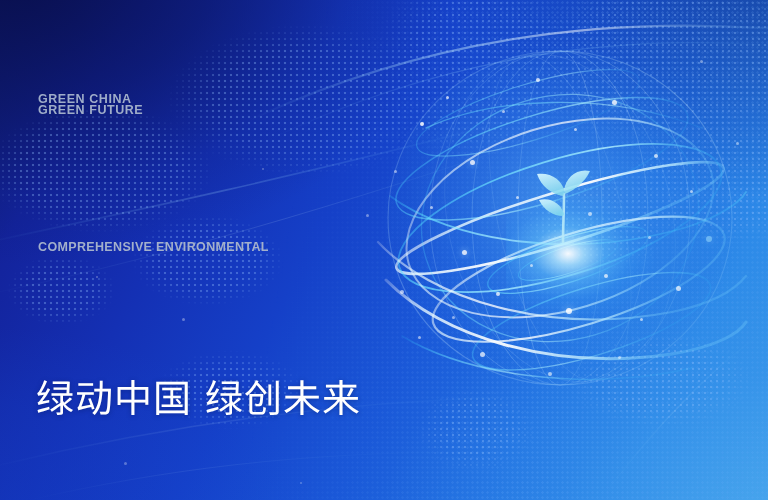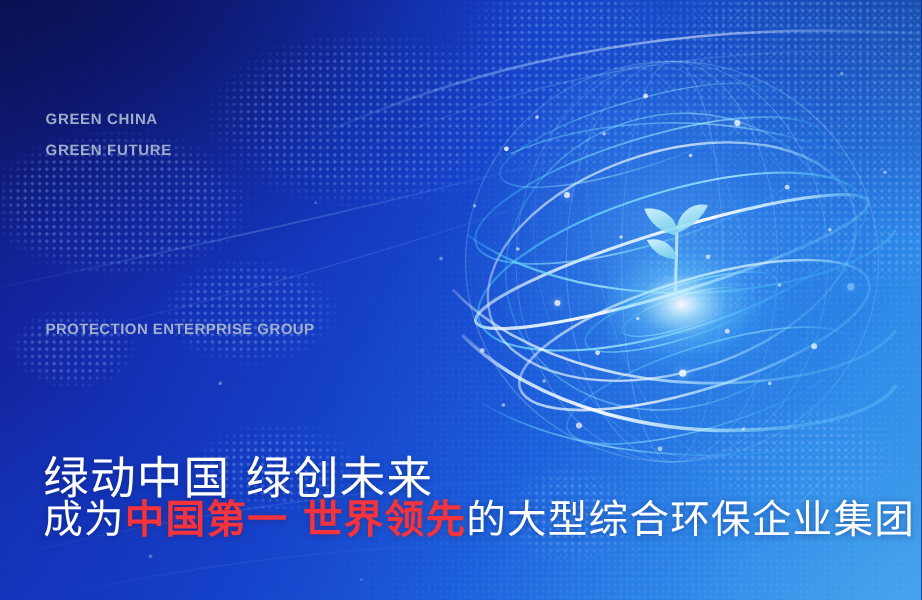--- a/index.html
+++ b/index.html
@@ -162,21 +162,21 @@
 
   .tagline{
     position:absolute;left:38px;
     color:#9fadc9;
     font-size:12.5px;
     font-weight:bold;
     letter-spacing:.55px;
     white-space:nowrap;
   }
   .tagline.l1{top:92px;}
-  .tagline.l2{top:118px;text-align:center;}
+  .tagline.l2{top:103px;text-align:center;}
 
   .mission{
     position:absolute;left:38px;
     color:#a3b0cb;
     font-size:12.5px;
     font-weight:bold;
     letter-spacing:.35px;
     white-space:nowrap;
   }
   .mission.m1{top:186px;}
@@ -382,22 +382,19 @@
     <i style="left:700px;top:60px;width:3px;height:3px;opacity:.4;"></i>
     <i style="left:124px;top:462px;width:3px;height:3px;opacity:.3;"></i>
     <i style="left:300px;top:482px;width:2px;height:2px;opacity:.28;"></i>
   </div>
 
   <div class="copy">
 
     <div class="tagline l1">GREEN CHINA</div>
     <div class="tagline l2">GREEN FUTURE</div>
 
-    <div class="mission m4">PROTECTION ENTERPRISE GROUP</div>
+    <div class="mission m3">COMPREHENSIVE ENVIRONMENTAL</div>
 
     <div class="headline-cn">绿动中国 绿创未来</div>
 
-    <div class="subline-cn">
-      <span>成为</span><span class="hl">中国第一 世界领先</span><span>的大型综合环保企业集团</span>
-    </div>
 
   </div>
 </div>
 
 </body></html>

